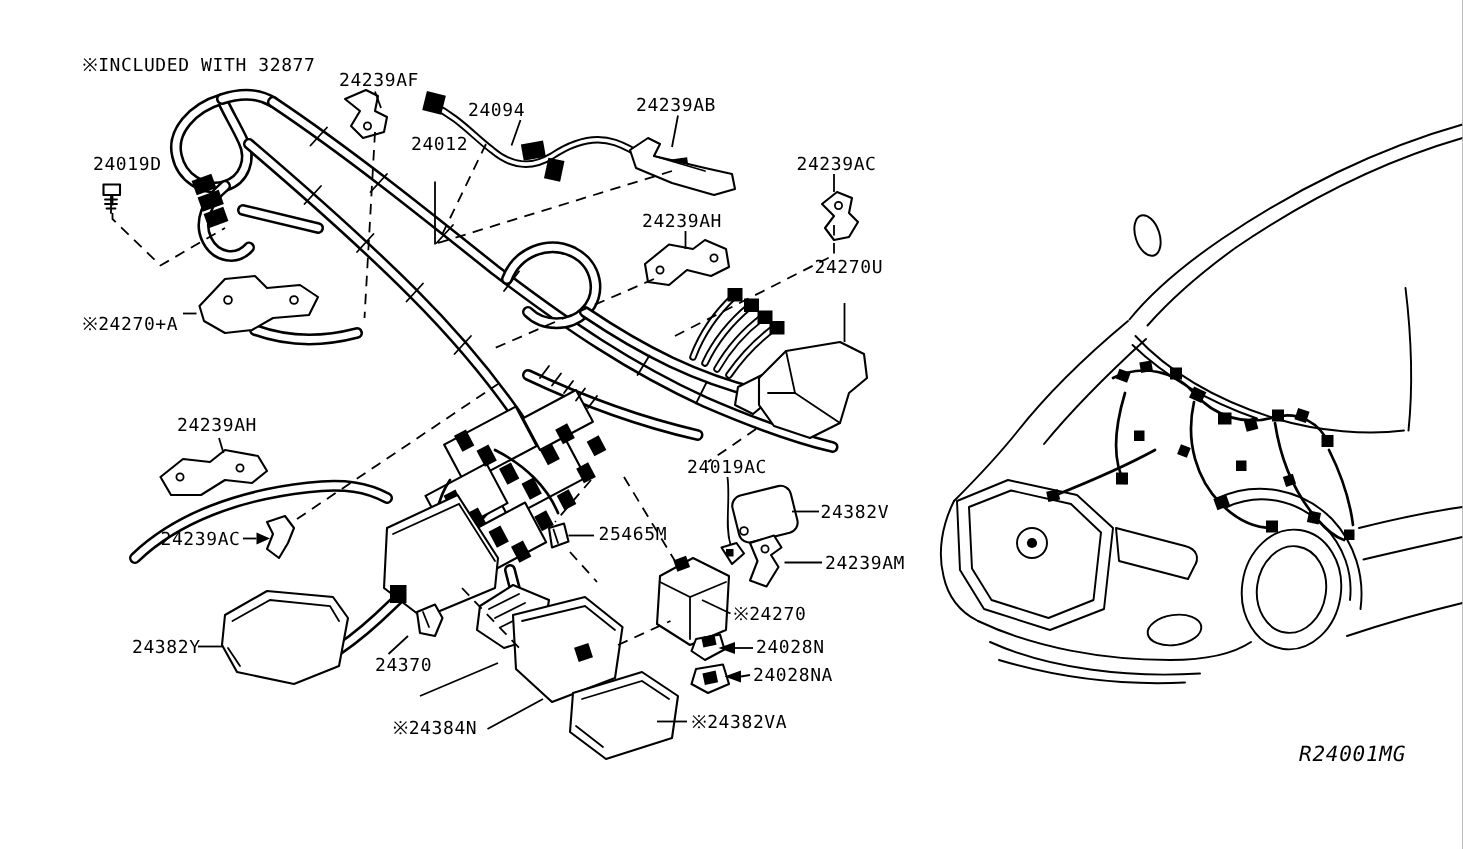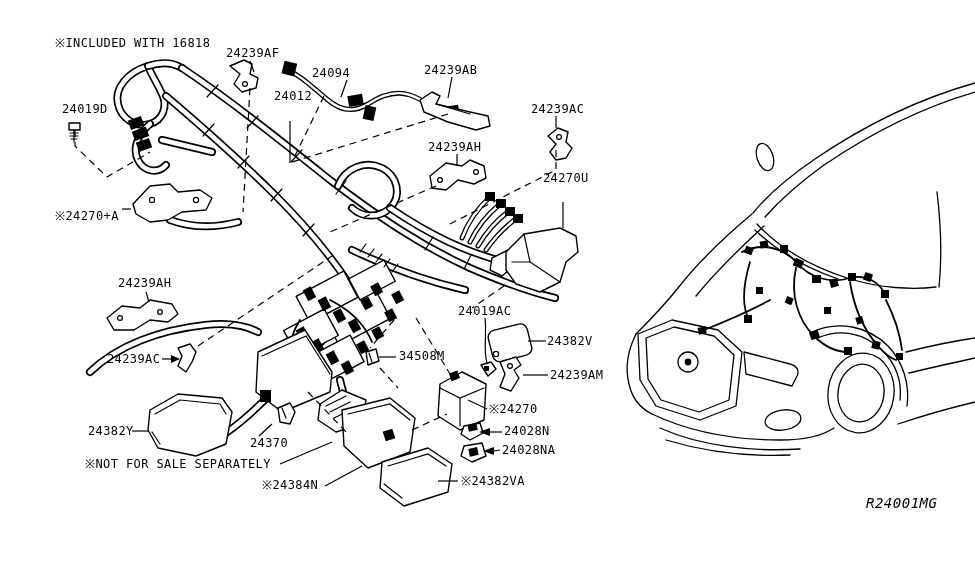--- a/index.html
+++ b/index.html
@@ -329,38 +329,37 @@
         <rect class="blob" x="896" y="353" width="7" height="7"></rect>
         <rect class="blob" x="698" y="327" width="8" height="7" transform="rotate(-12 702 330)"></rect>
         <rect class="blob" x="756" y="287" width="7" height="7"></rect>
         <rect class="blob" x="786" y="297" width="7" height="7" transform="rotate(22 789 300)"></rect>
         <rect class="blob" x="824" y="307" width="7" height="7"></rect>
         <rect class="blob" x="856" y="317" width="7" height="7" transform="rotate(-18 859 320)"></rect>
       </g>
     </g>
   </svg>
 
-  <div class="lbl" style="left:55px;top:37px">※INCLUDED WITH 16818</div>
+  <div class="lbl" style="left:55px;top:37px">※INCLUDED WITH 32877</div>
   <div class="lbl" style="left:226px;top:47px">24239AF</div>
   <div class="lbl" style="left:312px;top:67px">24094</div>
   <div class="lbl" style="left:424px;top:64px">24239AB</div>
   <div class="lbl" style="left:274px;top:90px">24012</div>
   <div class="lbl" style="left:62px;top:103px">24019D</div>
   <div class="lbl" style="left:531px;top:103px">24239AC</div>
   <div class="lbl" style="left:428px;top:141px">24239AH</div>
   <div class="lbl" style="left:543px;top:172px">24270U</div>
   <div class="lbl" style="left:55px;top:210px">※24270+A</div>
   <div class="lbl" style="left:118px;top:277px">24239AH</div>
   <div class="lbl" style="left:107px;top:353px">24239AC</div>
   <div class="lbl" style="left:458px;top:305px">24019AC</div>
   <div class="lbl" style="left:547px;top:335px">24382V</div>
-  <div class="lbl" style="left:399px;top:350px">34508M</div>
+  <div class="lbl" style="left:399px;top:350px">25465M</div>
   <div class="lbl" style="left:550px;top:369px">24239AM</div>
   <div class="lbl" style="left:489px;top:403px">※24270</div>
   <div class="lbl" style="left:504px;top:425px">24028N</div>
   <div class="lbl" style="left:502px;top:444px">24028NA</div>
   <div class="lbl" style="left:461px;top:475px">※24382VA</div>
   <div class="lbl" style="left:262px;top:479px">※24384N</div>
-  <div class="lbl" style="left:85px;top:458px">※NOT FOR SALE SEPARATELY</div>
   <div class="lbl" style="left:88px;top:425px">24382Y</div>
   <div class="lbl" style="left:250px;top:437px">24370</div>
   <div class="lbl ref" style="left:866px;top:497px">R24001MG</div>
 </div>
 
 </body></html>

